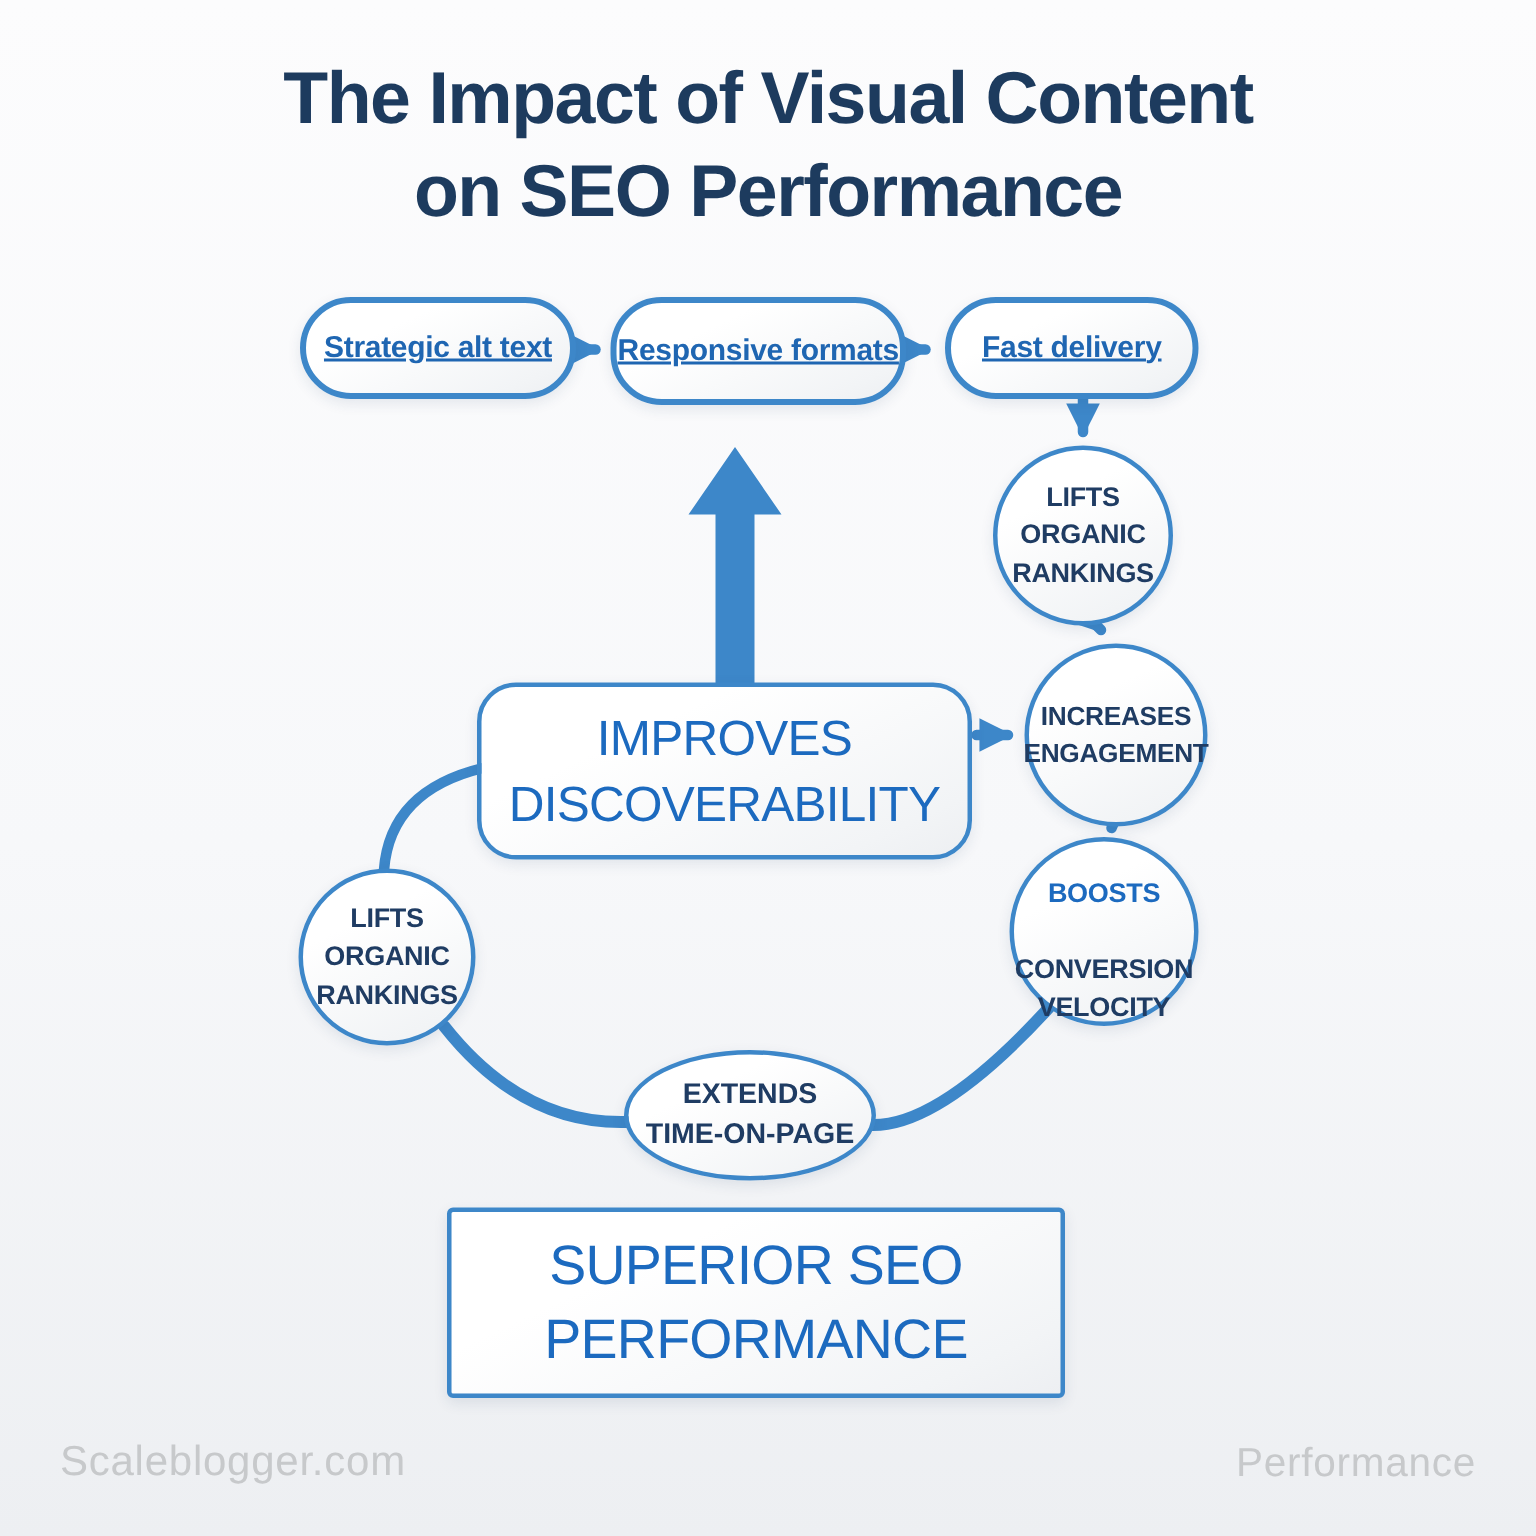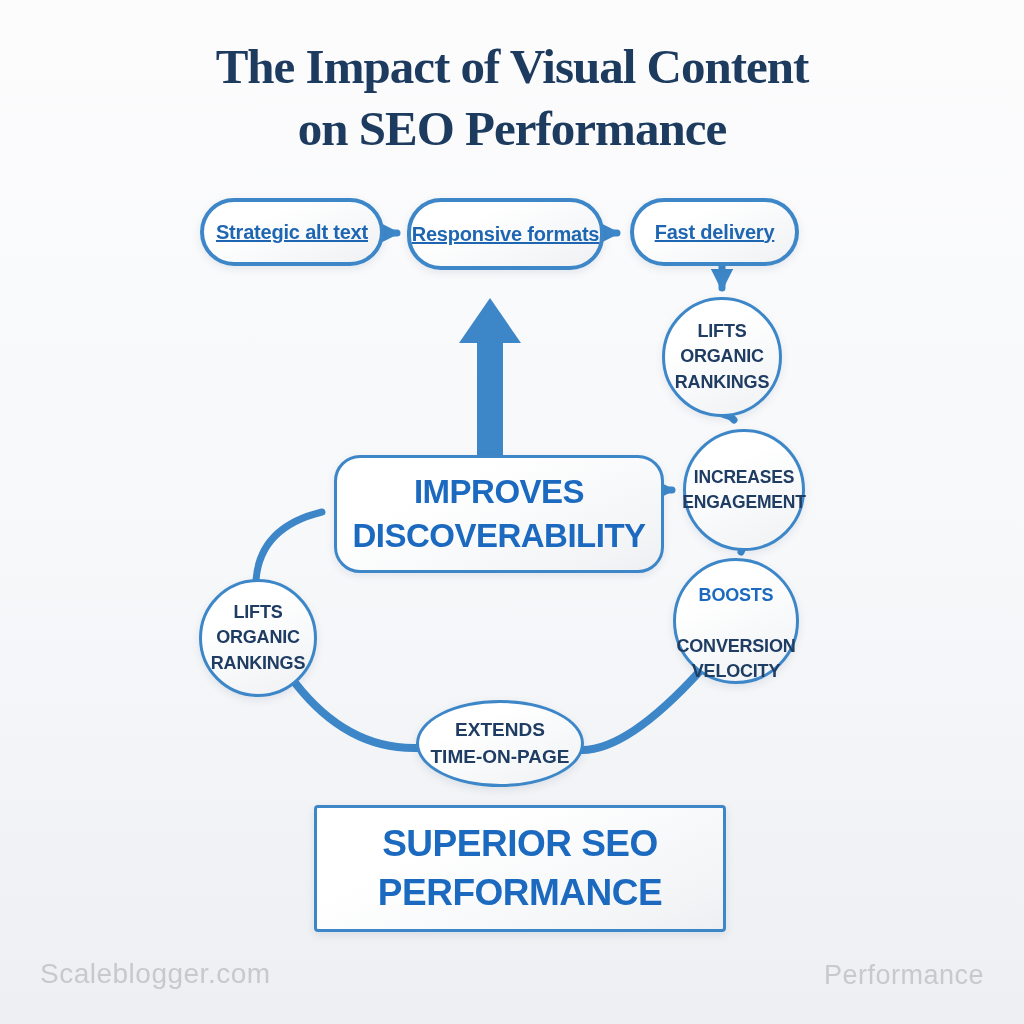--- a/index.html
+++ b/index.html
@@ -6,21 +6,21 @@
   .canvas {
     position:relative; width:1024px; height:1024px; overflow:hidden;
     font-family:"Liberation Sans", sans-serif;
     background:linear-gradient(180deg, var(--background-top,#fcfcfd) 0%, #f7f8fa 55%, var(--background-bottom,#edeff2) 100%);
   }
   .title {
     position:absolute; top:36px; left:0; width:100%;
     text-align:center; color:var(--navy,#1d3b5e);
     font-weight:bold; font-size:49px; line-height:1.26; letter-spacing:-1px;
   }
-  .title span { display:block;font-family:Liberation Serif, serif; }
+  .title span { display:block; }
   svg.wires { position:absolute; left:0; top:0; width:1024px; height:1024px; }
   .wire { stroke:var(--accent,#3d87c9); fill:none; stroke-linecap:round; }
   .wirefill { fill:var(--accent,#3d87c9); stroke:none; }
   .node {
     position:absolute; box-sizing:border-box;
     display:flex; align-items:center; justify-content:center; text-align:center;
     background:linear-gradient(155deg, #ffffff 30%, #f2f4f6 85%, #edeff2 100%);
     border:3.5px solid var(--accent,#3d87c9);
     box-shadow:0 3px 9px rgba(30,60,100,0.10);
   }
@@ -33,21 +33,21 @@
     color:var(--node-text-navy,#1f3c63); font-weight:bold; font-size:18px;
     line-height:1.42; white-space:pre-line; letter-spacing:-0.2px;
   }
   .circle .hl { display:block; color:var(--action-blue,#1c6abf); }
   .ellipse {
     border-radius:50%;
     color:var(--node-text-navy,#1f3c63); font-weight:bold; font-size:19px;
     line-height:1.42; white-space:pre-line;
   }
   .bigbox {
-    color:var(--action-blue,#1c6abf); font-weight:bold; white-space:pre-line;margin-left:16px;
+    color:var(--action-blue,#1c6abf); font-weight:normal; white-space:pre-line;
   }
   .improves { border-radius:26px; font-size:33px; line-height:1.32; letter-spacing:-0.5px; }
   .superior { border-radius:4px; font-size:37px; line-height:1.32; letter-spacing:-0.5px; }
   .watermark {
     position:absolute; color:var(--watermark,#c7c9cb); font-size:28px; letter-spacing:0.5px;
   }
   .wm-left { left:40px; top:958px; }
   .wm-right { right:40px; top:960px; font-size:27px; }
 </style>
 </head>

